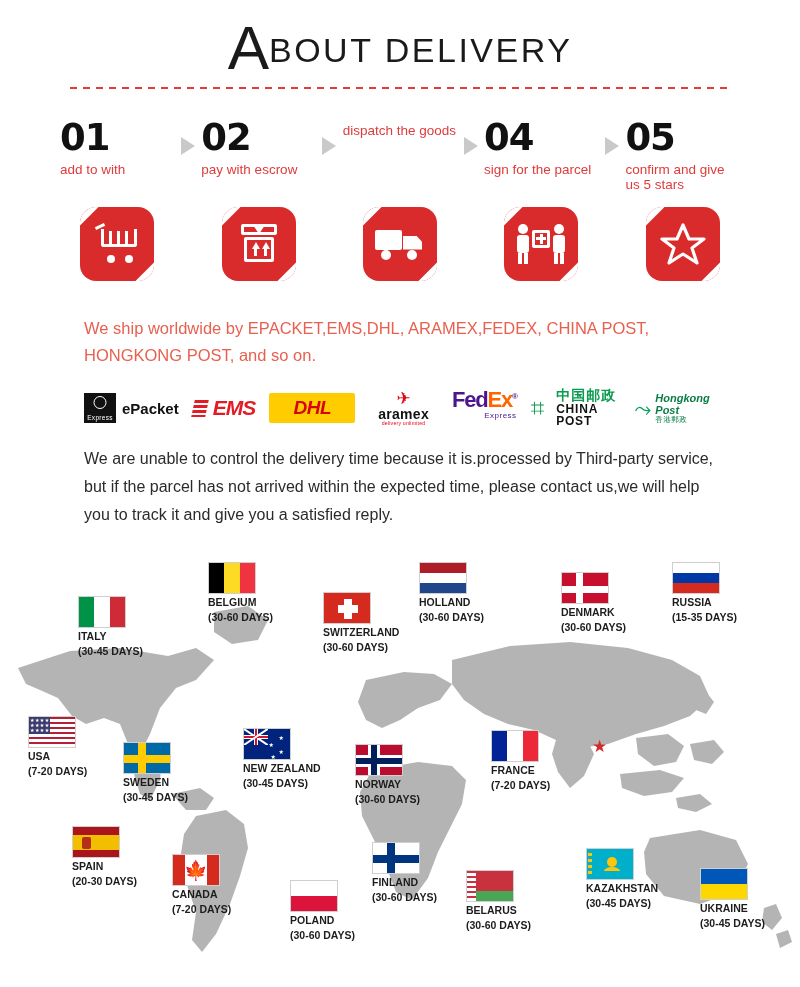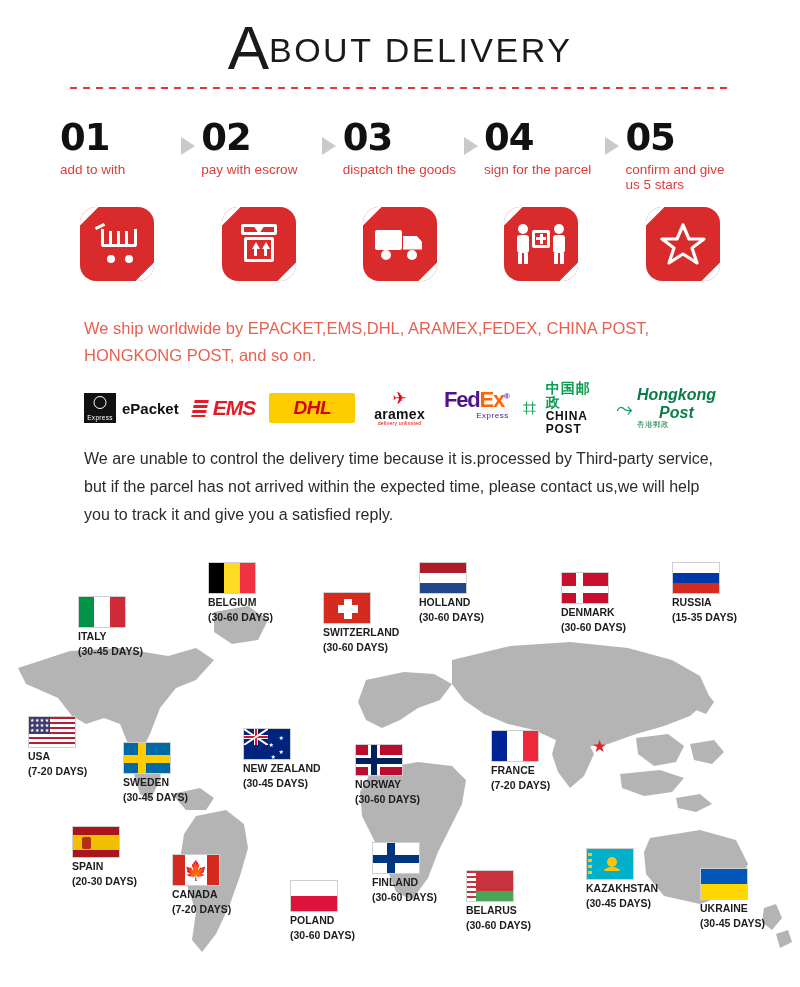--- a/index.html
+++ b/index.html
@@ -311,21 +311,21 @@
     width: 26px; height: 26px; color: #0a9b4e; font-size: 24px; line-height: 26px;
     font-family: "DejaVu Sans", sans-serif;
   }
   .chinapost .cn { display: flex; flex-direction: column; line-height: 1.05; }
   .chinapost .cn1 { font-size: 14px; font-weight: bold; color: #0a9b4e; letter-spacing: 1px; }
   .chinapost .cn2 { font-size: 12px; font-weight: bold; color: #111; letter-spacing: .8px; }
 
   .hkpost { display: flex; align-items: center; gap: 4px; }
   .hkpost .bird { font-size: 21px; color: #0aa05a; line-height: 1; }
   .hkpost .hk { display: flex; flex-direction: column; line-height: 1.1; }
-  .hkpost .hk1 { font-size: 16px; color: #0a7d46; font-weight: bold; font-style: italic; text-align: center; }
+  .hkpost .hk1 { font-size: 11px; color: #0a7d46; font-weight: bold; font-style: italic; }
   .hkpost .hk2 { font-size: 7.5px; color: #0a7d46; letter-spacing: .5px; }
 
   
   .para {
     margin-top: 14px;
     padding: 0 84px;
     font-size: 16px;
     line-height: 1.75;
     color: #2b2b2b;
   }
@@ -476,21 +476,20 @@
       <div class="tri"></div>
     </div>
   <div class="step">
     <div class="step-num">02</div>
     <div class="step-label">pay with escrow</div>
   </div>
   <div class="arrow-sep">
       <div class="tri"></div>
     </div>
   <div class="step">
-    <div class="step-num">03</div>
     <div class="step-label">dispatch the goods</div>
   </div>
   <div class="arrow-sep">
       <div class="tri"></div>
     </div>
   <div class="step">
     <div class="step-num">04</div>
     <div class="step-label">sign for the parcel</div>
   </div>
   <div class="arrow-sep">

